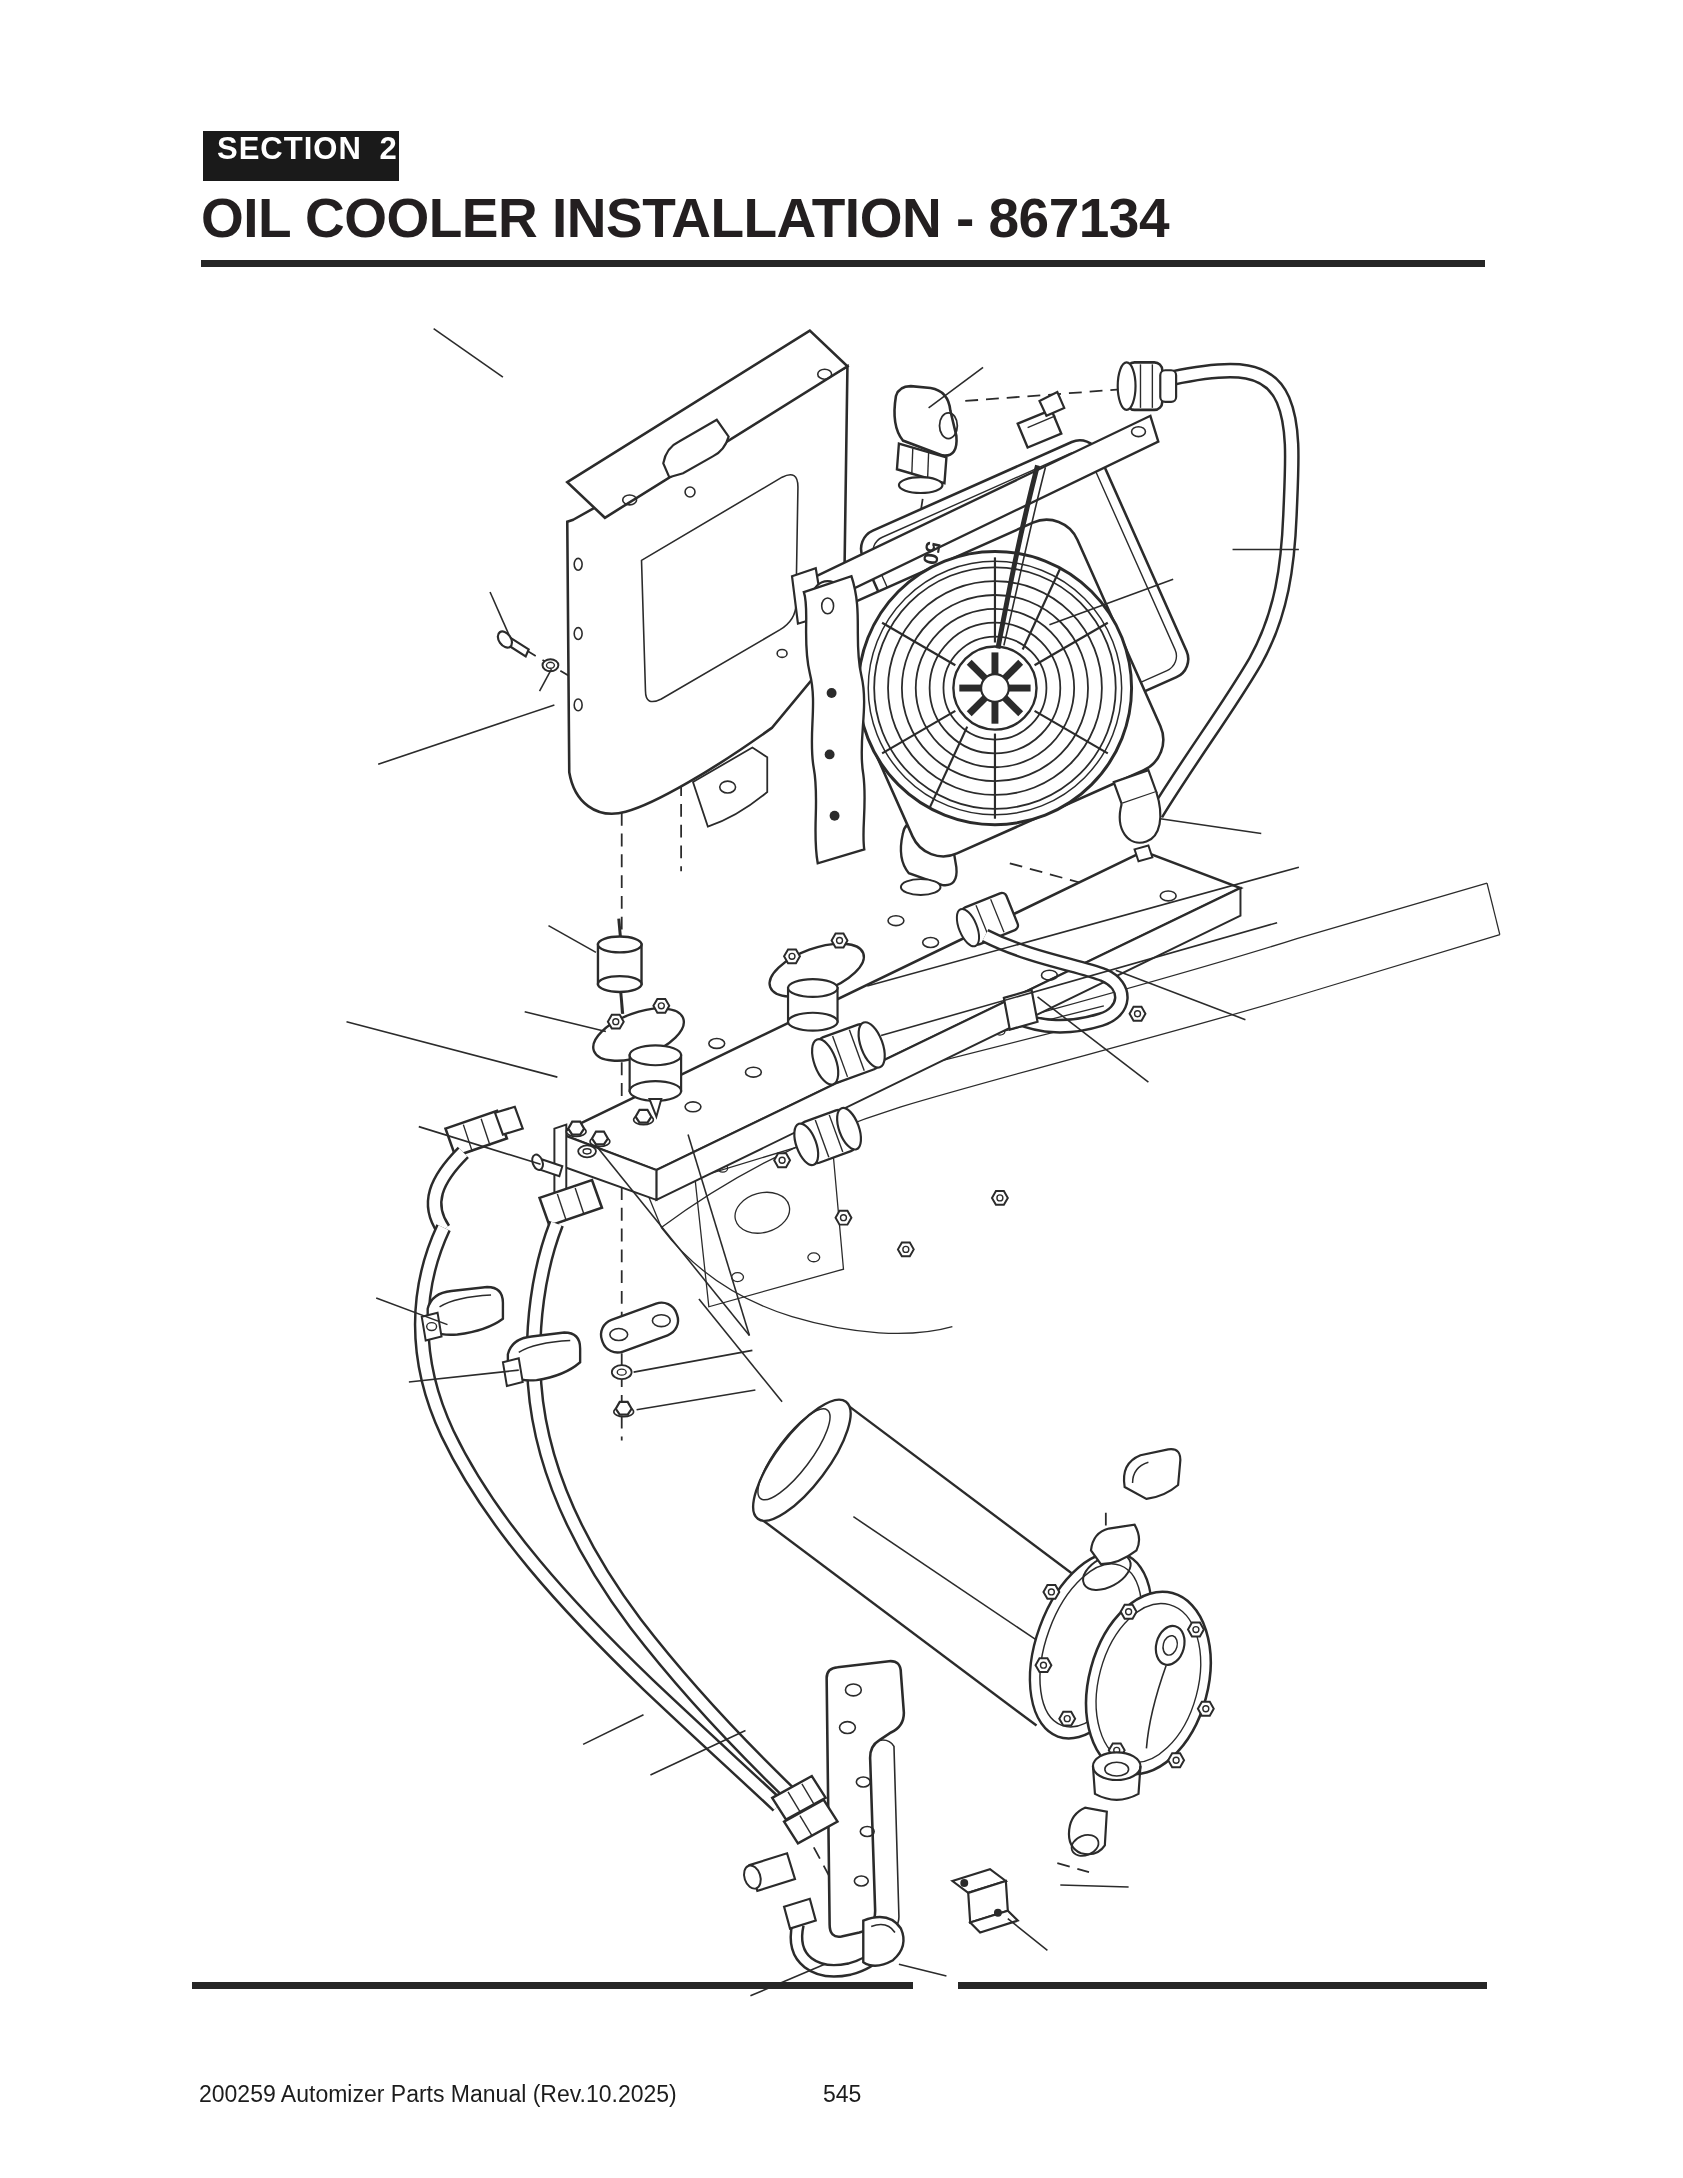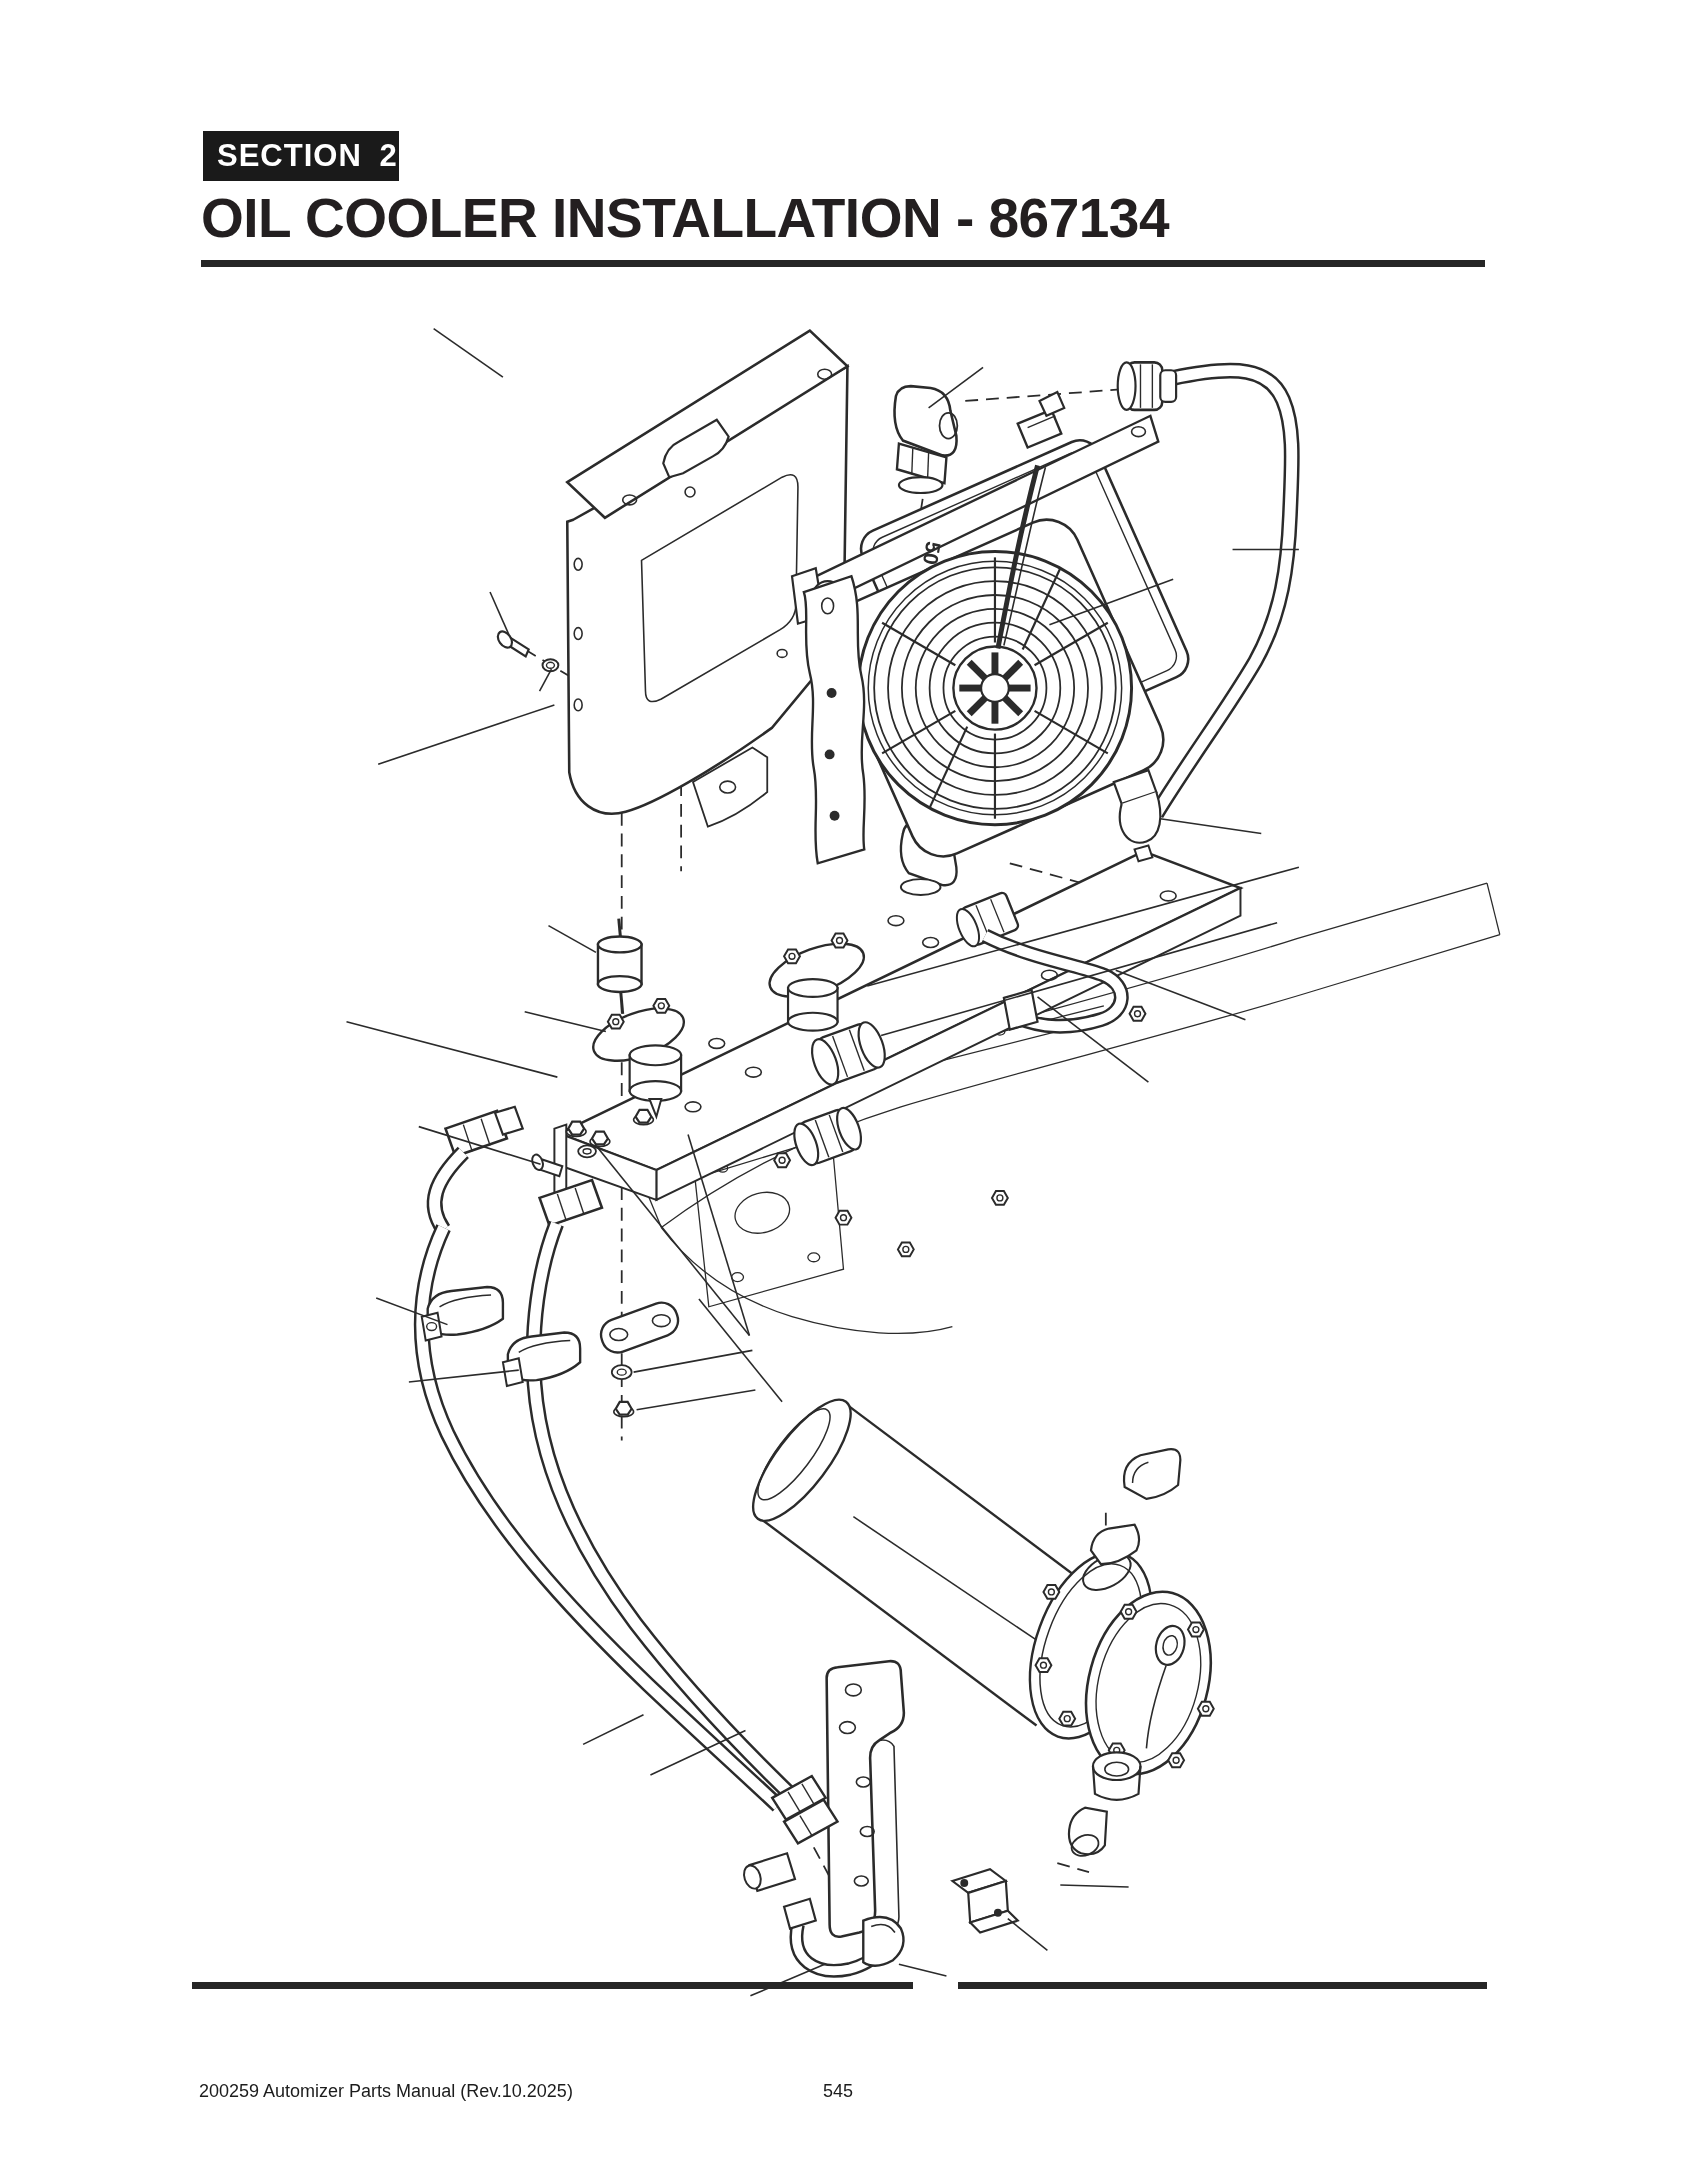--- a/index.html
+++ b/index.html
@@ -9,34 +9,34 @@
     background:#ffffff;
     font-family:"Liberation Sans", sans-serif;
     color:#231f20;
     overflow:hidden;
   }
   .section-badge{
     position:absolute;left:203px;top:131px;
     width:196px;height:50px;
     background:#1a1a1a;color:#ffffff;
     font-weight:bold;font-size:31px;letter-spacing:1px;
-    display:flex;align-items:center;padding-left:14px;box-sizing:border-box;
+    display:flex;padding-left:14px;box-sizing:border-box;
     word-spacing:8px;
   }
   .page-title{
     position:absolute;left:201px;top:186px;margin:0;
     font-size:55px;font-weight:bold;letter-spacing:-0.5px;
     color:#231f20;white-space:nowrap;
   }
   .rule{position:absolute;background:#262626;height:7px;}
   .rule-header{left:201px;top:260px;width:1284px;}
   .rule-footer-a{left:192px;top:1982px;width:721px;}
   .rule-footer-b{left:958px;top:1982px;width:529px;}
   .footer-text{
-    position:absolute;top:2081px;font-size:18px;color:#1c1c1c;white-space:nowrap;
+    position:absolute;top:2081px;font-size:23px;color:#1c1c1c;white-space:nowrap;
   }
   .footer-left{left:199px;}
   .footer-page{left:823px;}
   .diagram{
     position:absolute;left:0;top:0;width:1683px;height:2178px;
   }
   svg text{font-family:"Liberation Sans", sans-serif;}
 </style>
 </head>
 <body>

